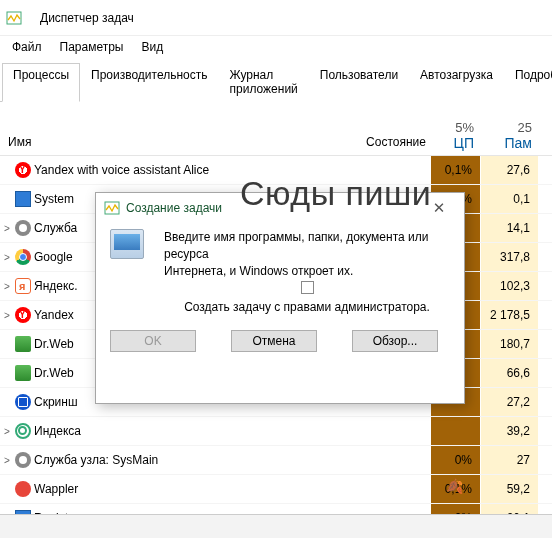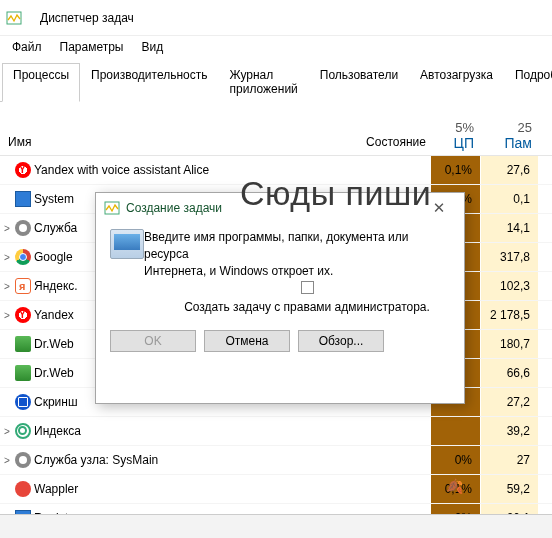--- a/index.html
+++ b/index.html
@@ -46,32 +46,32 @@
   .i-host { background: #333; border: 1px solid #000; }
   .statusbar { position: absolute; bottom: 0; left: 0; right: 0; height: 24px; border-top: 1px solid #ccc; background: #f3f3f3; }
   .leaf { position: absolute; right: 88px; top: 478px; color: #1a8a1a; font-size: 14px; }
 
   
   .dlg-back { position: absolute; left: 95px; top: 192px; width: 370px; height: 212px; background: #fff; border: 1px solid #a5a5a5; box-shadow: 3px 3px 12px rgba(0,0,0,0.25); }
   .dlg-title { display: flex; align-items: center; height: 30px; padding: 0 8px; gap: 6px; }
   .dlg-title .t { flex: 1; font-size: 12px; color: #14532d; }
   .dlg-close { width: 34px; height: 22px; display: flex; align-items: center; justify-content: center; color: #555; font-size: 15px; cursor: default; }
   .dlg-body { padding: 6px 14px 0 14px; }
-  .dlg-row1 { display: flex; gap: 0; }
+  .dlg-row1 { display: flex; gap: 20px; }
   .run-icon { width: 34px; height: 30px; flex: 0 0 34px; background: linear-gradient(#dbe7f4,#b9cfe6); border: 1px solid #9ab; position: relative; border-radius: 2px; }
   .run-icon::after { content: ""; position: absolute; left: 3px; top: 4px; right: 3px; bottom: 8px; background: linear-gradient(#6ab0e8,#3a7cc0); }
   .dlg-text { font-size: 12px; line-height: 1.4; }
   .dlg-row2 { display: flex; align-items: center; margin-top: 18px; gap: 10px; }
   .dlg-label { font-size: 12px; }
   .combo { flex: 1; height: 22px; border: 1px solid #7a9acb; display: flex; align-items: center; padding: 0 2px; }
   .combo input { flex: 1; border: none; outline: none; font-size: 12px; height: 18px; }
   .combo .dd { width: 16px; text-align: center; color: #555; font-size: 10px; }
   .dlg-row3 { display: flex; align-items: center; margin-top: 2px; gap: 6px; padding-left: 54px; flex-direction: column; }
   .chk { width: 13px; height: 13px; border: 1px solid #888; }
-  .dlg-btns { display: flex; justify-content: flex-start; gap: 8px; padding: 16px 12px 16px 0; }
+  .dlg-btns { display: flex; justify-content: space-between; gap: 8px; padding: 16px 12px 16px 0; }
   .btn { width: 86px; height: 22px; border: 1px solid #adadad; background: #e1e1e1; font-size: 12px; display: flex; align-items: center; justify-content: center; cursor: default; }
   .btn.disabled { color: #9a9a9a; }
 
   
   .overlay-text { position: absolute; left: 240px; top: 174px; font-size: 34px; color: #3a3a3a; font-weight: 300; letter-spacing: 0.5px; pointer-events: none; }
   .dots { position: absolute; pointer-events: none; }
 </style>
 </head>
 <body>
 

